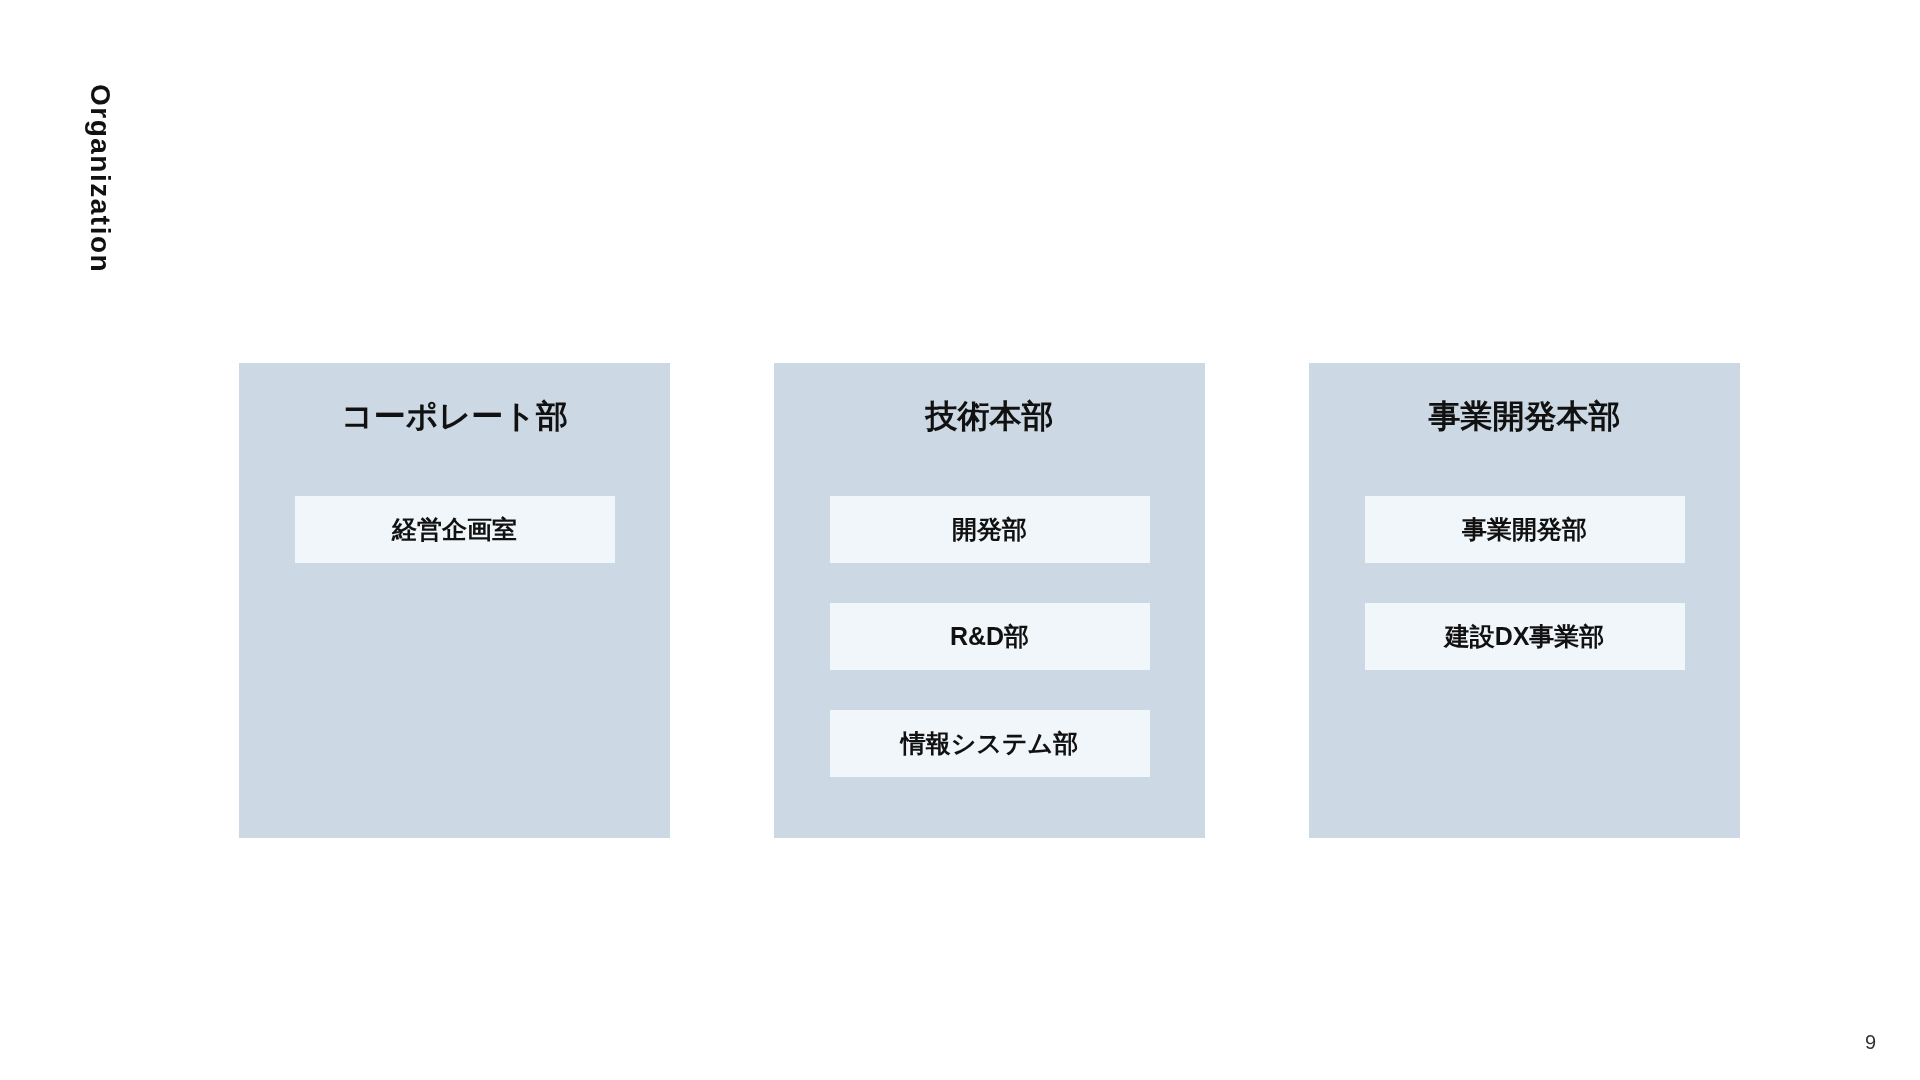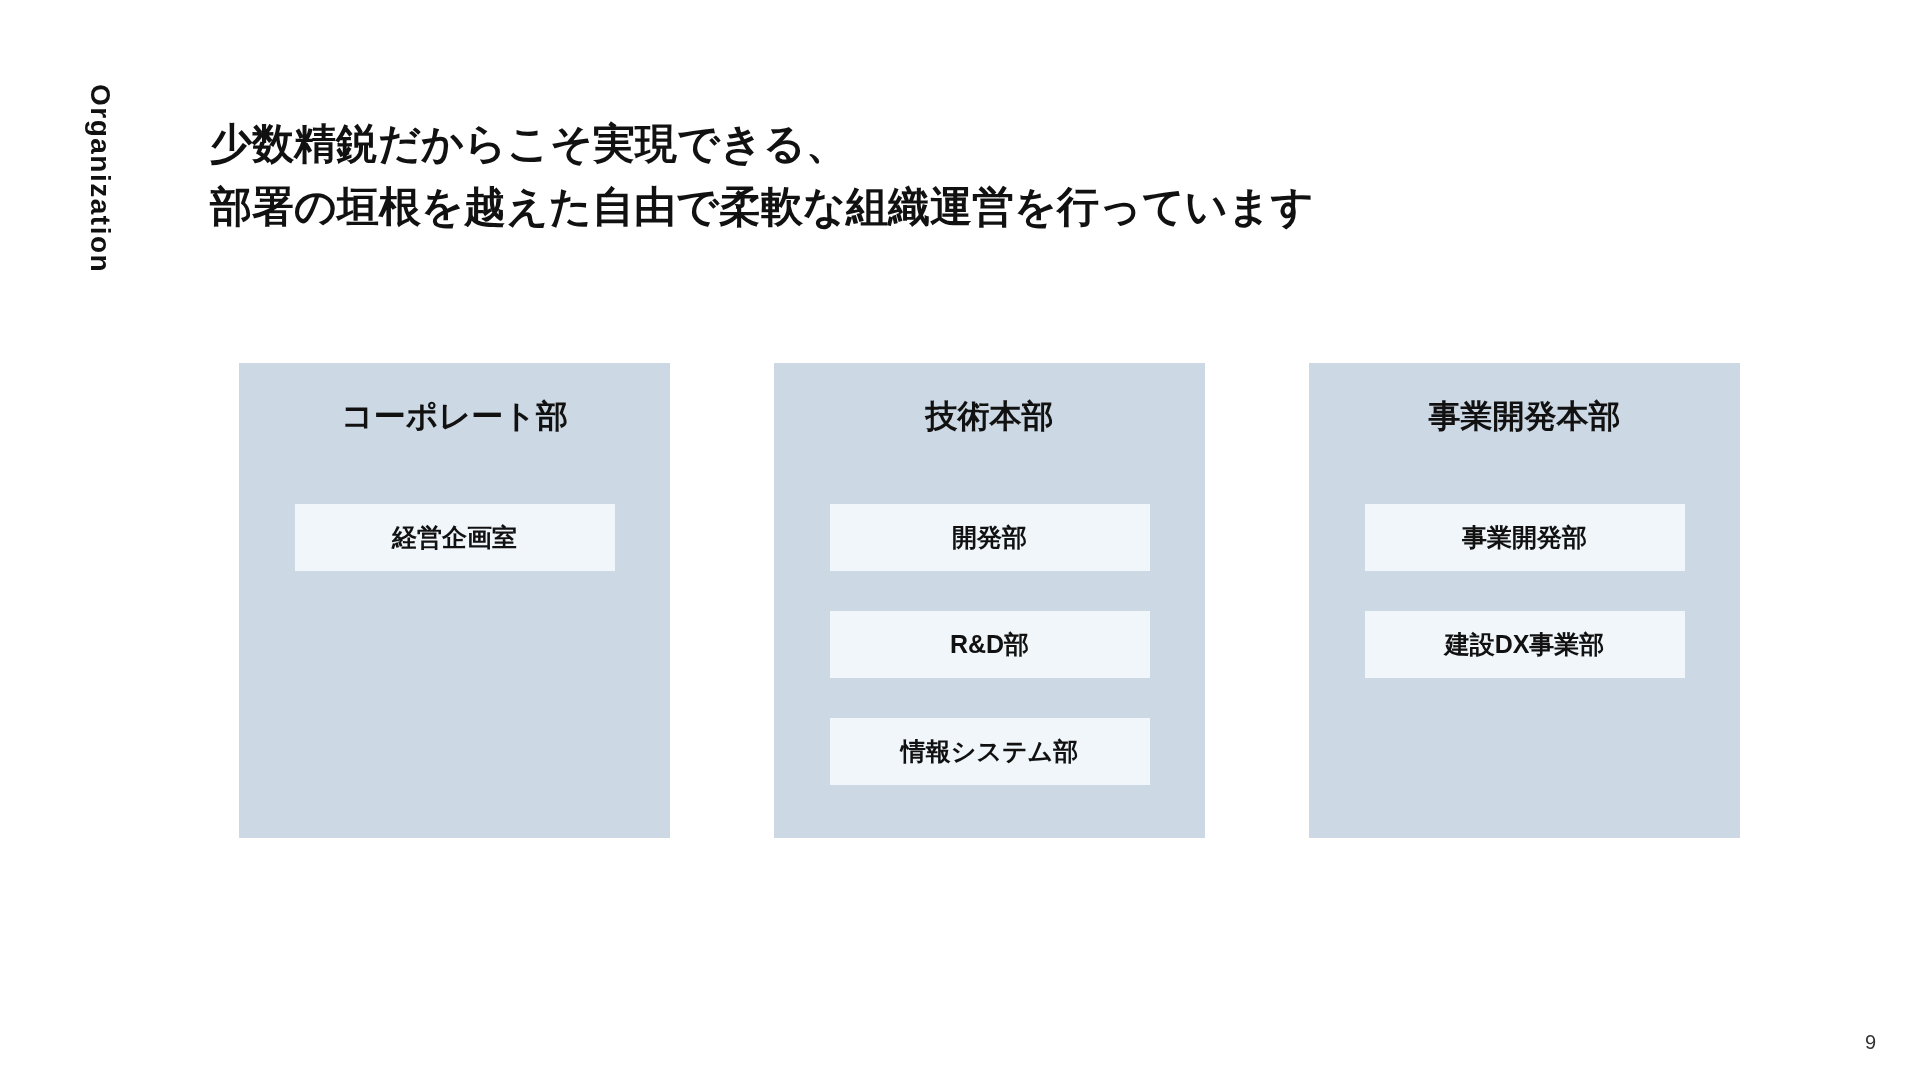--- a/index.html
+++ b/index.html
@@ -48,21 +48,21 @@
   }
   .org-col{
     width:431px;
     height:475px;
     background:var(--box-bg);
     display:flex;
     flex-direction:column;
     align-items:center;
   }
   .org-col-title{
-    margin:35px 0 16px 0;
+    margin:35px 0 8px 0;
     font-size:32px;
     font-weight:bold;
     line-height:36px;
     text-align:center;
     color:var(--text);
   }
   .units{
     margin-top:54px;
     display:flex;
     flex-direction:column;
@@ -89,24 +89,20 @@
     color:var(--muted);
   }
 </style>
 </head>
 <body>
 
 <div class="slide">
 
   <div class="side-label">Organization</div>
 
-  <div class="title">
-    <div>少数精鋭だからこそ実現できる、</div>
-    <div>部署の垣根を越えた自由で柔軟な組織運営を行っています</div>
-  </div>
 
   <div class="org-row">
 
     <section class="org-col">
       <h2 class="org-col-title">コーポレート部</h2>
       <div class="units">
         <div class="unit">経営企画室</div>
       </div>
     </section>
 

